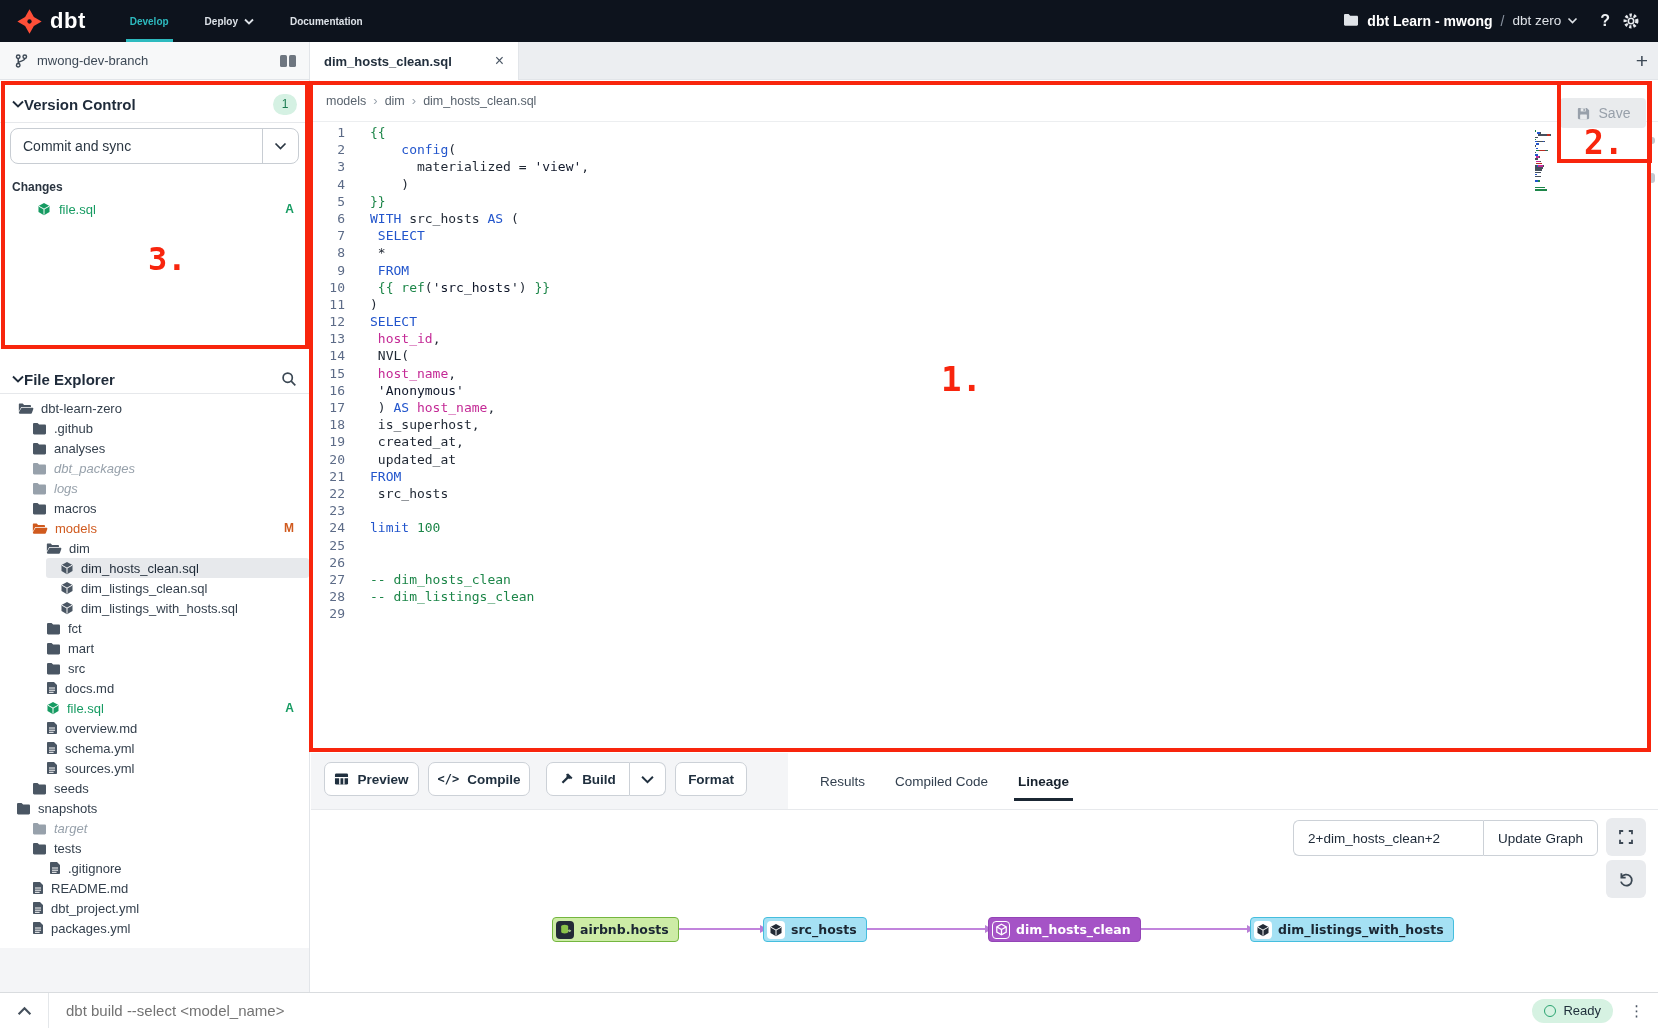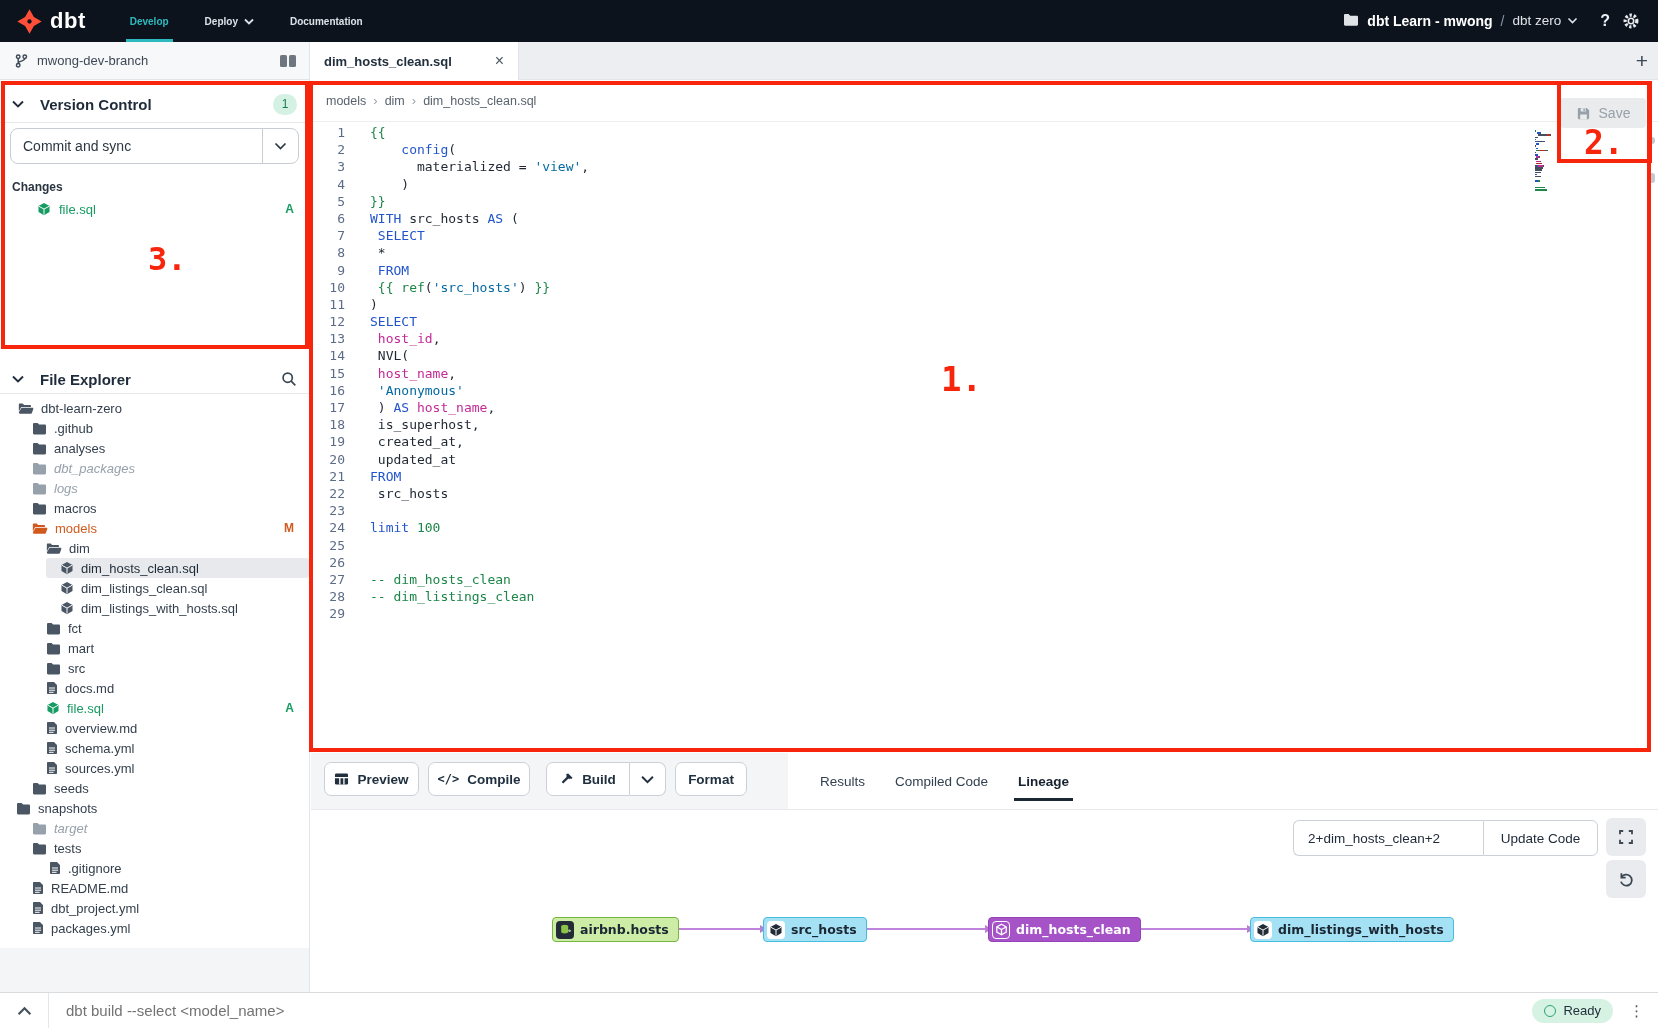--- a/index.html
+++ b/index.html
@@ -26,21 +26,21 @@
   .branch-bar { width:310px; height:38px; background:#f7f8f9; border-bottom:1px solid #e2e5e9; border-right:1px solid #e2e5e9; display:flex; align-items:center; padding:0 12px 0 14px; gap:8px; }
   .branch-label { font-size:13px; color:#3d4956; flex:1; }
   .tab-bar { flex:1; height:38px; background:#eceef1; border-bottom:1px solid #e2e5e9; position:relative; display:flex; }
   .tab { width:209px; height:38px; background:#fff; display:flex; align-items:center; padding:0 14px; gap:8px; border-right:1px solid #e2e5e9; }
   .tab-label { font-size:13px; font-weight:600; color:#222f3d; flex:1; }
   .tab-close { font-size:16px; color:#4c5866; cursor:pointer; line-height:1; }
   .tab-plus { position:absolute; right:10px; top:7px; font-size:21px; color:#3d4956; cursor:pointer; }
 
   
   .sidebar { position:absolute; left:0; top:80px; width:310px; height:912px; background:#fff; border-right:1px solid #e2e5e9; }
-  .sec-header { display:flex; align-items:center; gap:16px; padding:0 12px; height:40px;justify-content:center; }
+  .sec-header { display:flex; align-items:center; gap:0; padding:0 12px; height:40px;justify-content:center; }
   .sec-title { font-size:15px; font-weight:bold; color:#1f2b3a; flex:1; }
   .vc-header { position:absolute; top:4px; left:0; right:0; }
   .vc-badge { min-width:24px; height:21px; padding:0 7px; background:#d5f1e3; color:#1c7d52; border-radius:11px; font-size:12px; display:flex; align-items:center; justify-content:center; }
   .vc-divider { position:absolute; top:42px; left:0; right:0; border-top:1px solid #e6e8eb; }
   .commit-row { position:absolute; top:48px; left:10px; right:10px; height:36px; border:1px solid #c8cdd3; border-radius:8px; background:#fff; display:flex; }
   .commit-label { flex:1; display:flex; align-items:center; padding-left:12px; font-size:14px; color:#2a3642; cursor:pointer; }
   .commit-chev { width:36px; border-left:1px solid #c8cdd3; display:flex; align-items:center; justify-content:center; cursor:pointer; }
   .changes-label { position:absolute; top:100px; left:12px; font-size:12px; font-weight:bold; color:#2a3440; }
   .change-row { position:absolute; top:118px; left:0; right:0; height:22px; display:flex; align-items:center; padding-left:37px; gap:8px; }
   .change-name { font-size:13px; color:#169b62; flex:1; }
@@ -60,21 +60,21 @@
   .sidebar-bottom { position:absolute; left:0; right:0; top:868px; height:44px; background:#f4f5f7; }
 
   
   .editor { position:absolute; left:311px; top:80px; width:1347px; height:673px; background:#fff; }
   .breadcrumb { height:42px; display:flex; align-items:center; padding-left:15px; gap:7px; border-bottom:1px solid #eceef0; font-size:12.5px; color:#59636e; }
   .bc-sep { color:#9aa3ad; font-size:13px; }
   .code { position:absolute; top:44px; left:0; right:24px; font-family:"DejaVu Sans Mono", monospace; font-size:13px; }
   .cl { display:flex; line-height:17.2px; height:17.2px; white-space:pre; }
   .ln { width:34px; text-align:right; color:#5c6b87; flex:0 0 auto; }
   .lc { padding-left:25px; color:#1f2733; }
-  .tk-kw { color:#2255cc; } .tk-j { color:#1d8649; } .tk-str { color:#0369a1; }
+  .tk-kw { color:#2255cc; } .tk-j { color:#1d8649; } .tk-str { color:#0f172a; }
   .tk-id { color:#c42a96; } .tk-num { color:#1d8649; } .tk-com { color:#1d8649; } .tk-pl { color:#1f2733; }
   .save-btn { position:absolute; left:1249px; top:18px; width:86px; height:30px; background:#e9ebed; border-radius:4px; display:flex; align-items:center; justify-content:center; gap:8px; color:#98a0aa; font-size:14px; cursor:default; }
   .minimap { position:absolute; left:1224px; top:50px; width:24px; }
   .mm-line { height:1.5px; margin-bottom:0.7px; display:flex; }
   .mm-seg { height:1.5px; display:inline-block; }
   .scroll-mark { position:absolute; right:3px; width:6px; background:#c3c8ce; border-radius:3px; }
 
   
   .toolbar { position:absolute; left:311px; top:753px; width:1347px; height:57px; background:#fff; border-bottom:1px solid #e7e9ec; }
   .toolbar-gray { position:absolute; left:0; top:0; width:477px; height:56px; background:#f4f5f7; }
@@ -706,21 +706,21 @@
       <div class="ptab active">
           <span>Lineage</span>
         </div>
     </div>
   </div>
 
   <div class="lineage">
     <div class="selector">
       <input type="text" value="2+dim_hosts_clean+2" style="">
       <div class="upd-btn">
-          <span>Update Code</span>
+          <span>Update Graph</span>
         </div>
     </div>
     <div class="sq-icon sq-expand">
       <svg width="16" height="16" viewBox="0 0 16 16" fill="none" stroke="#3c4854" stroke-width="1.8">
           <path d="M2 5.2V2h3.2M10.8 2H14v3.2M14 10.8V14h-3.2M5.2 14H2v-3.2"></path>
         </svg>
     </div>
     <div class="sq-icon sq-reset">
       <svg width="17" height="17" viewBox="0 0 16 16" fill="none" stroke="#3c4854" stroke-width="1.7">
           <path d="M3.2 6.2A5.2 5.2 0 1 1 2.8 10"></path>

